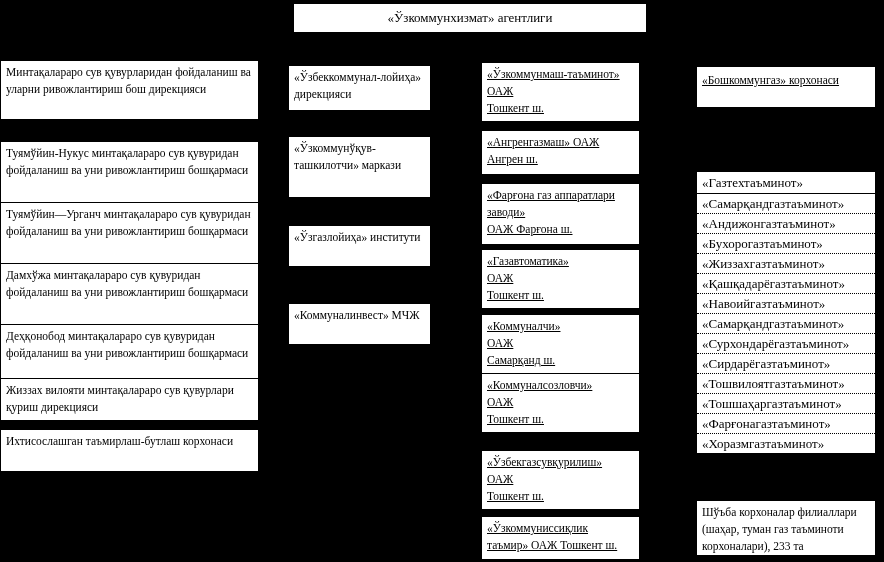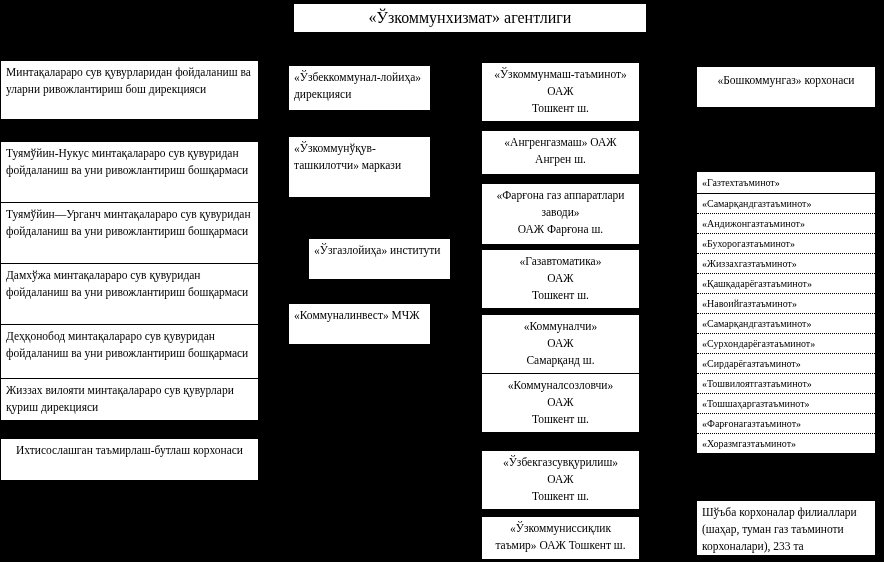--- a/index.html
+++ b/index.html
@@ -27,33 +27,33 @@
     position: absolute;
     background: #ffffff;
     border: 1px solid #000000;
     box-sizing: border-box;
     color: #000000;
     font-size: 11.5px;
     line-height: 17px;
     padding: 3px 5px 2px 5px;
     overflow: hidden;
   }
-  .box.center { text-align: center; }
+  .box.center { text-align: left; text-decoration: underline; }
   .box.left   { text-align: left; }
 
   
   .root {
     left: 292px;
     top: 2px;
     width: 356px;
     height: 32px;
     border: 2px solid #000000;
     padding-top: 5px;
     text-align: center;
-    font-size: 16px;
+    font-size: 13px;
   }
 
   
   .colA { left: 0px; width: 259px; }
 
   
   .colB { left: 288px; width: 143px; }
 
   
   .colC { left: 481px; width: 159px; }
@@ -65,21 +65,21 @@
   .list {
     position: absolute;
     left: 696px;
     top: 171px;
     width: 180px;
     background: #ffffff;
     border: 1px solid #000000;
     box-sizing: border-box;
   }
   .list-item {
-    font-size: 10px;
+    font-size: 13px;
     line-height: 15px;
     padding: 2px 4px 2px 5px;
     border-bottom: 1px dotted #000000;
     background: #ffffff;
     white-space: nowrap;
   }
   .list-item.first {
     border-bottom: 1px solid #000000;
     padding-bottom: 3px;
     padding-top: 3px;
@@ -106,31 +106,31 @@
   </div>
   <div class="box colA left" style="top:263px;height:62px;">
     <span>Дамхўжа минтақалараро сув қувуридан фойдаланиш ва уни ривожлантириш бошқармаси</span>
   </div>
   <div class="box colA left" style="top:324px;height:55px;">
     <span>Деҳқонобод минтақалараро сув қувуридан фойдаланиш ва уни ривожлантириш бошқармаси</span>
   </div>
   <div class="box colA left" style="top:378px;height:43px;">
     <span>Жиззах вилояти минтақалараро сув қувурлари қуриш дирекцияси</span>
   </div>
-  <div class="box colA left" style="top:438px;height:43px;text-align:center;">
+  <div class="box colA left" style="top:429px;height:43px;">
     <span>Ихтисослашган таъмирлаш-бутлаш корхонаси</span>
   </div>
 
   <div class="box colB left" style="top:65px;height:46px;">
     <span>«Ўзбеккоммунал-лойиҳа» дирекцияси</span>
   </div>
   <div class="box colB left" style="top:136px;height:62px;">
     <span>«Ўзкоммунўқув-ташкилотчи» маркази</span>
   </div>
-  <div class="box colB left" style="top:238px;height:42px;margin-left:20px;">
+  <div class="box colB left" style="top:225px;height:42px;">
     <span>«Ўзгазлойиҳа» институти</span>
   </div>
   <div class="box colB left" style="top:303px;height:42px;">
     <span>«Коммуналинвест» МЧЖ</span>
   </div>
 
   <div class="box colC center" style="top:62px;height:60px;">
     <div>«Ўзкоммунмаш-таъминот»</div>
     <div>ОАЖ</div>
     <div>Тошкент ш.</div>

